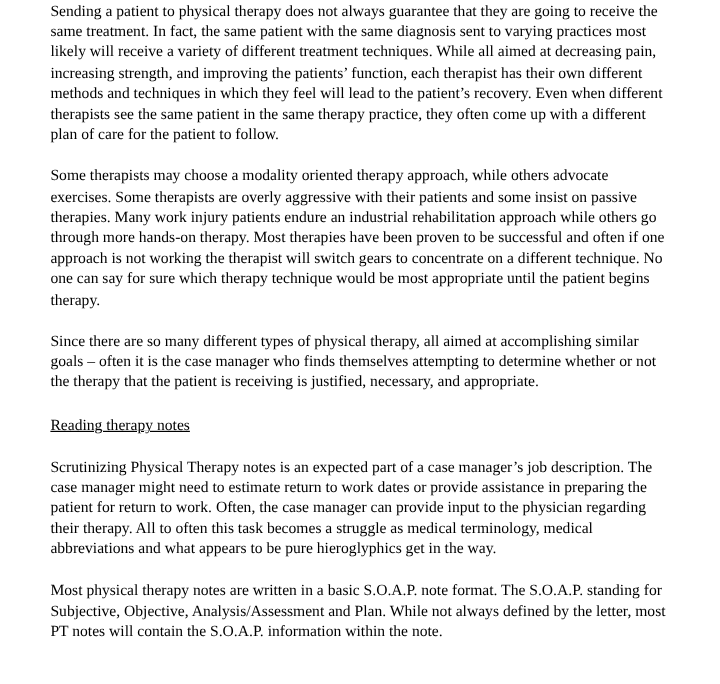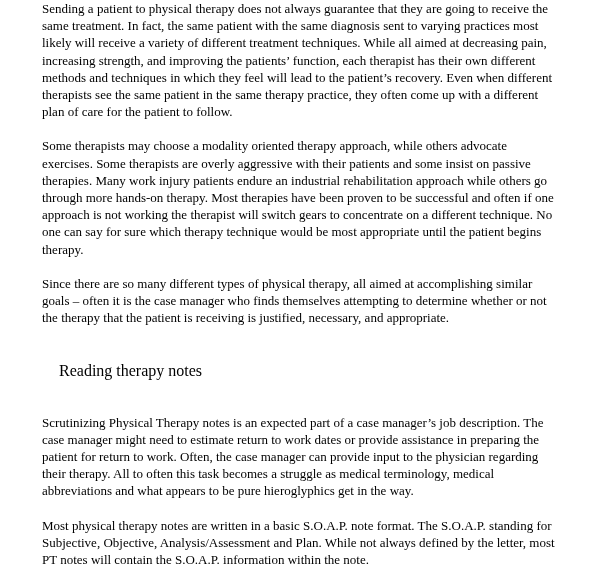--- a/index.html
+++ b/index.html
@@ -39,24 +39,25 @@
   .clip-top {
     margin-top: -9px;
   }
   .gap {
     height: 17px;
   }
   .gap-large {
     height: 19px;
   }
   h2.heading {
-    margin: 17px;
-    font-size: 16px;
+    margin: 0;
+    font-size: 13.0px;
     line-height: 17.2px;
     font-weight: normal;
+    text-decoration: underline;
     font-family: "Liberation Serif", serif;
   }
   .clip-bottom {
     
   }
 </style>
 </head>
 <body>
 
 <div class="page">

